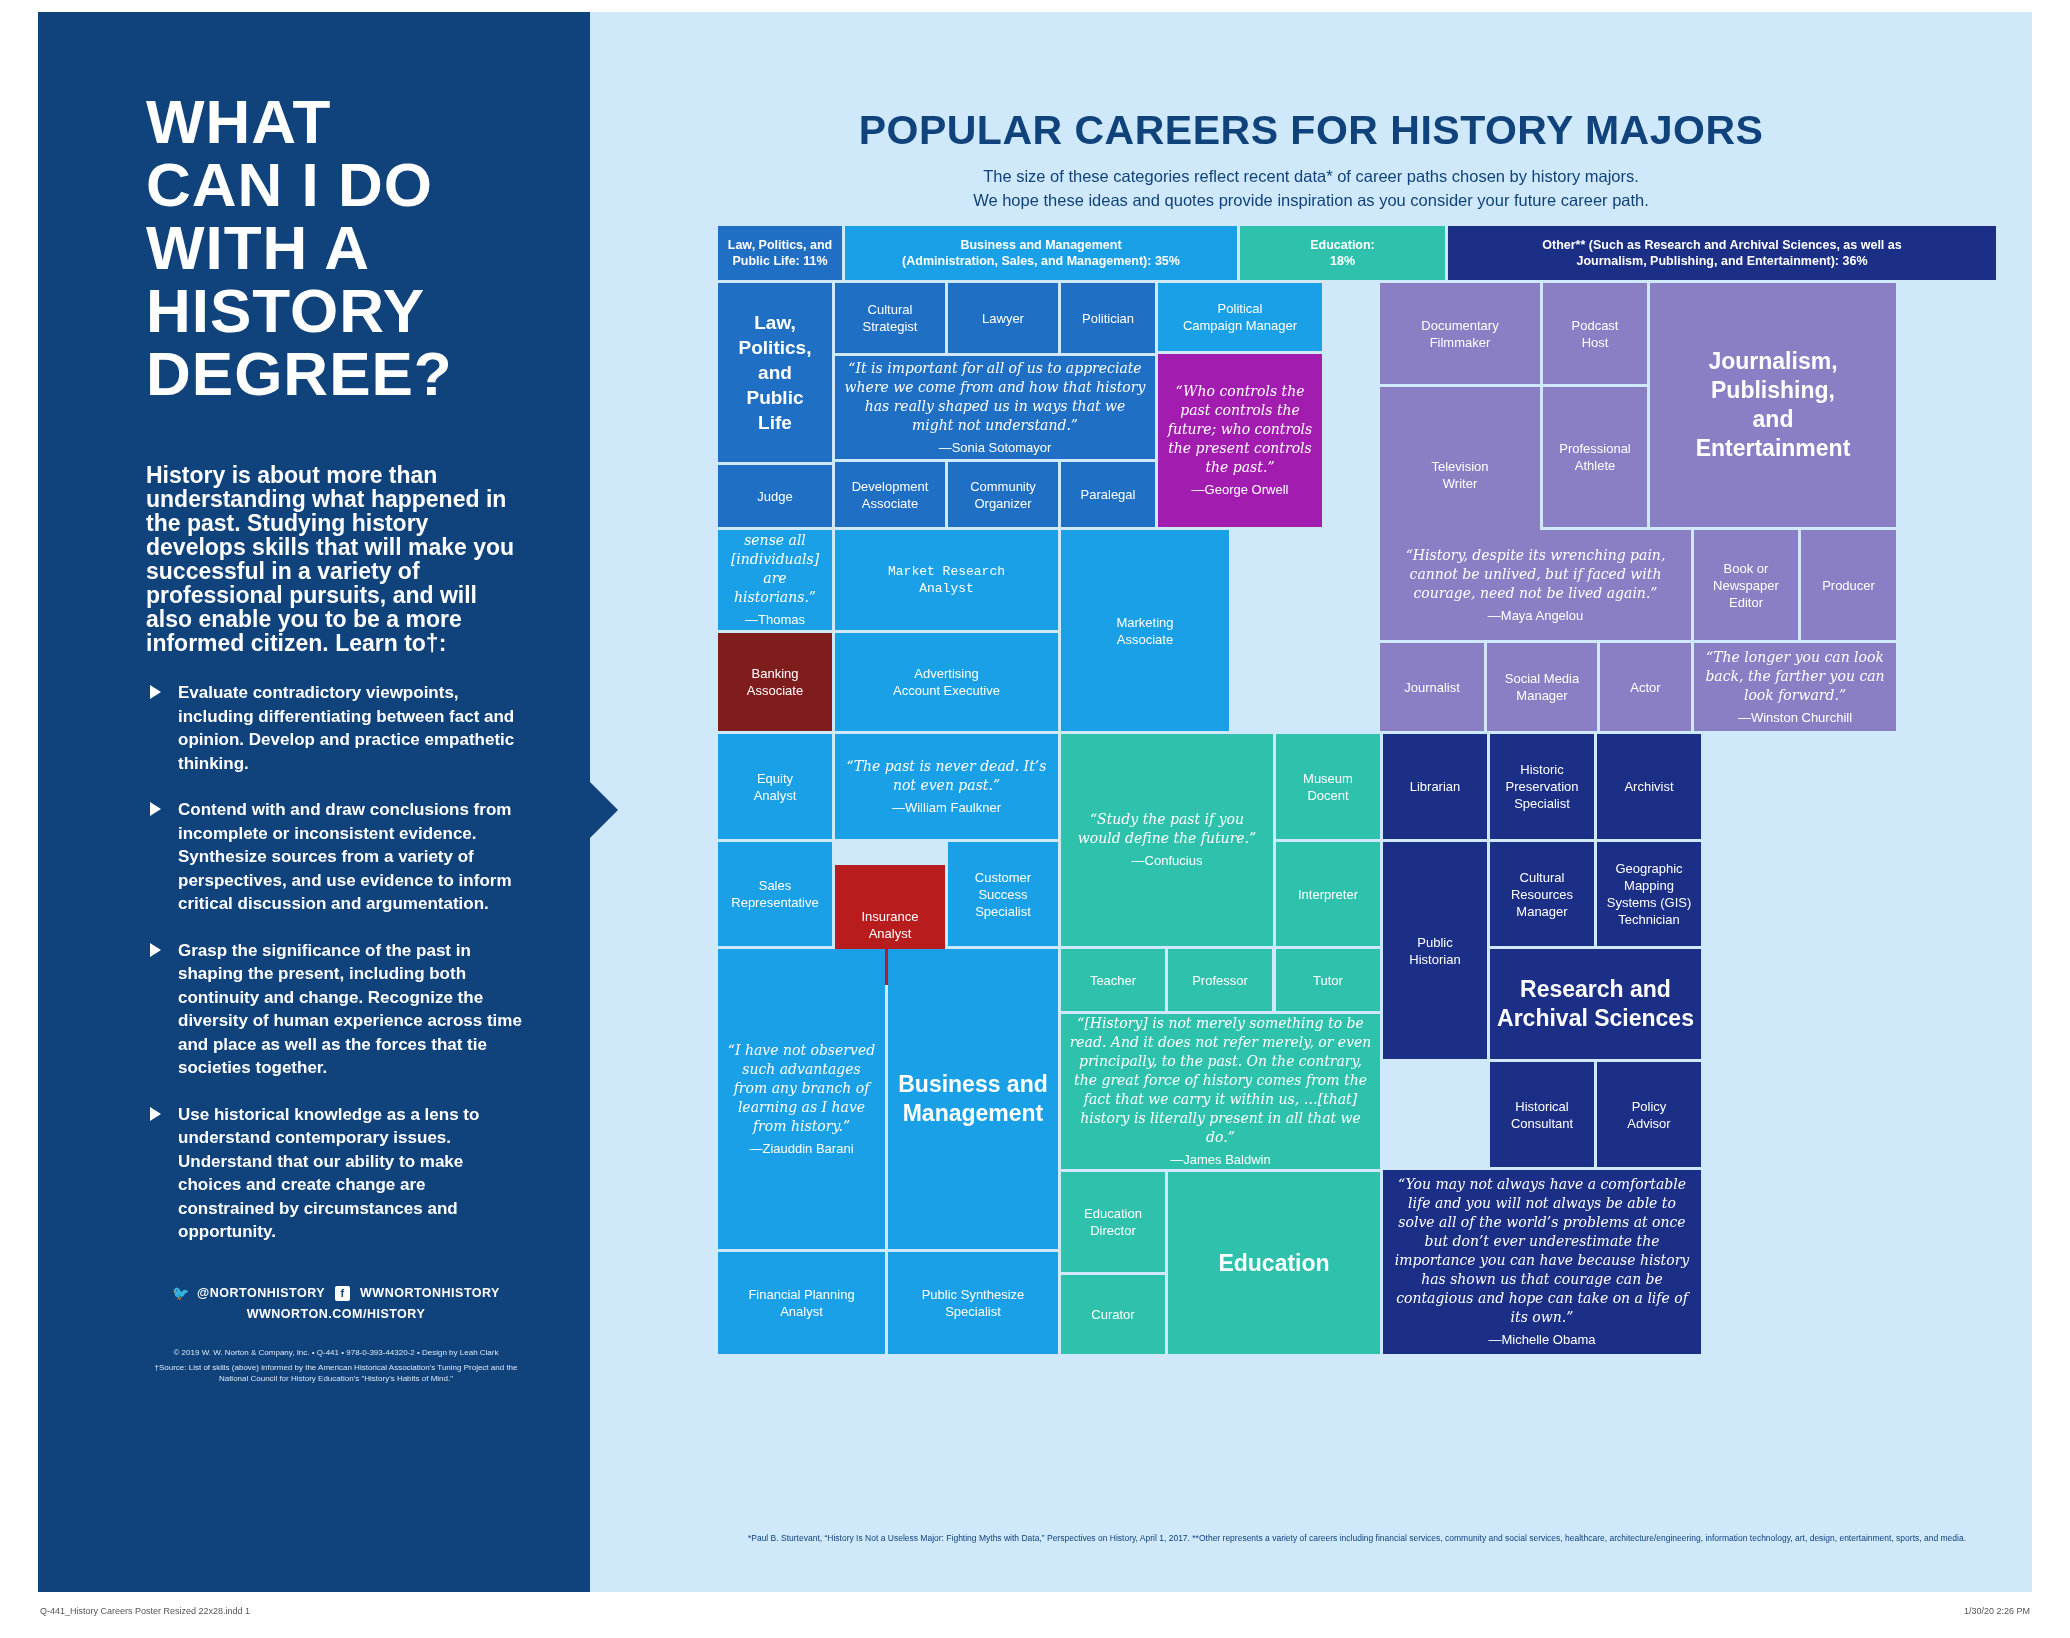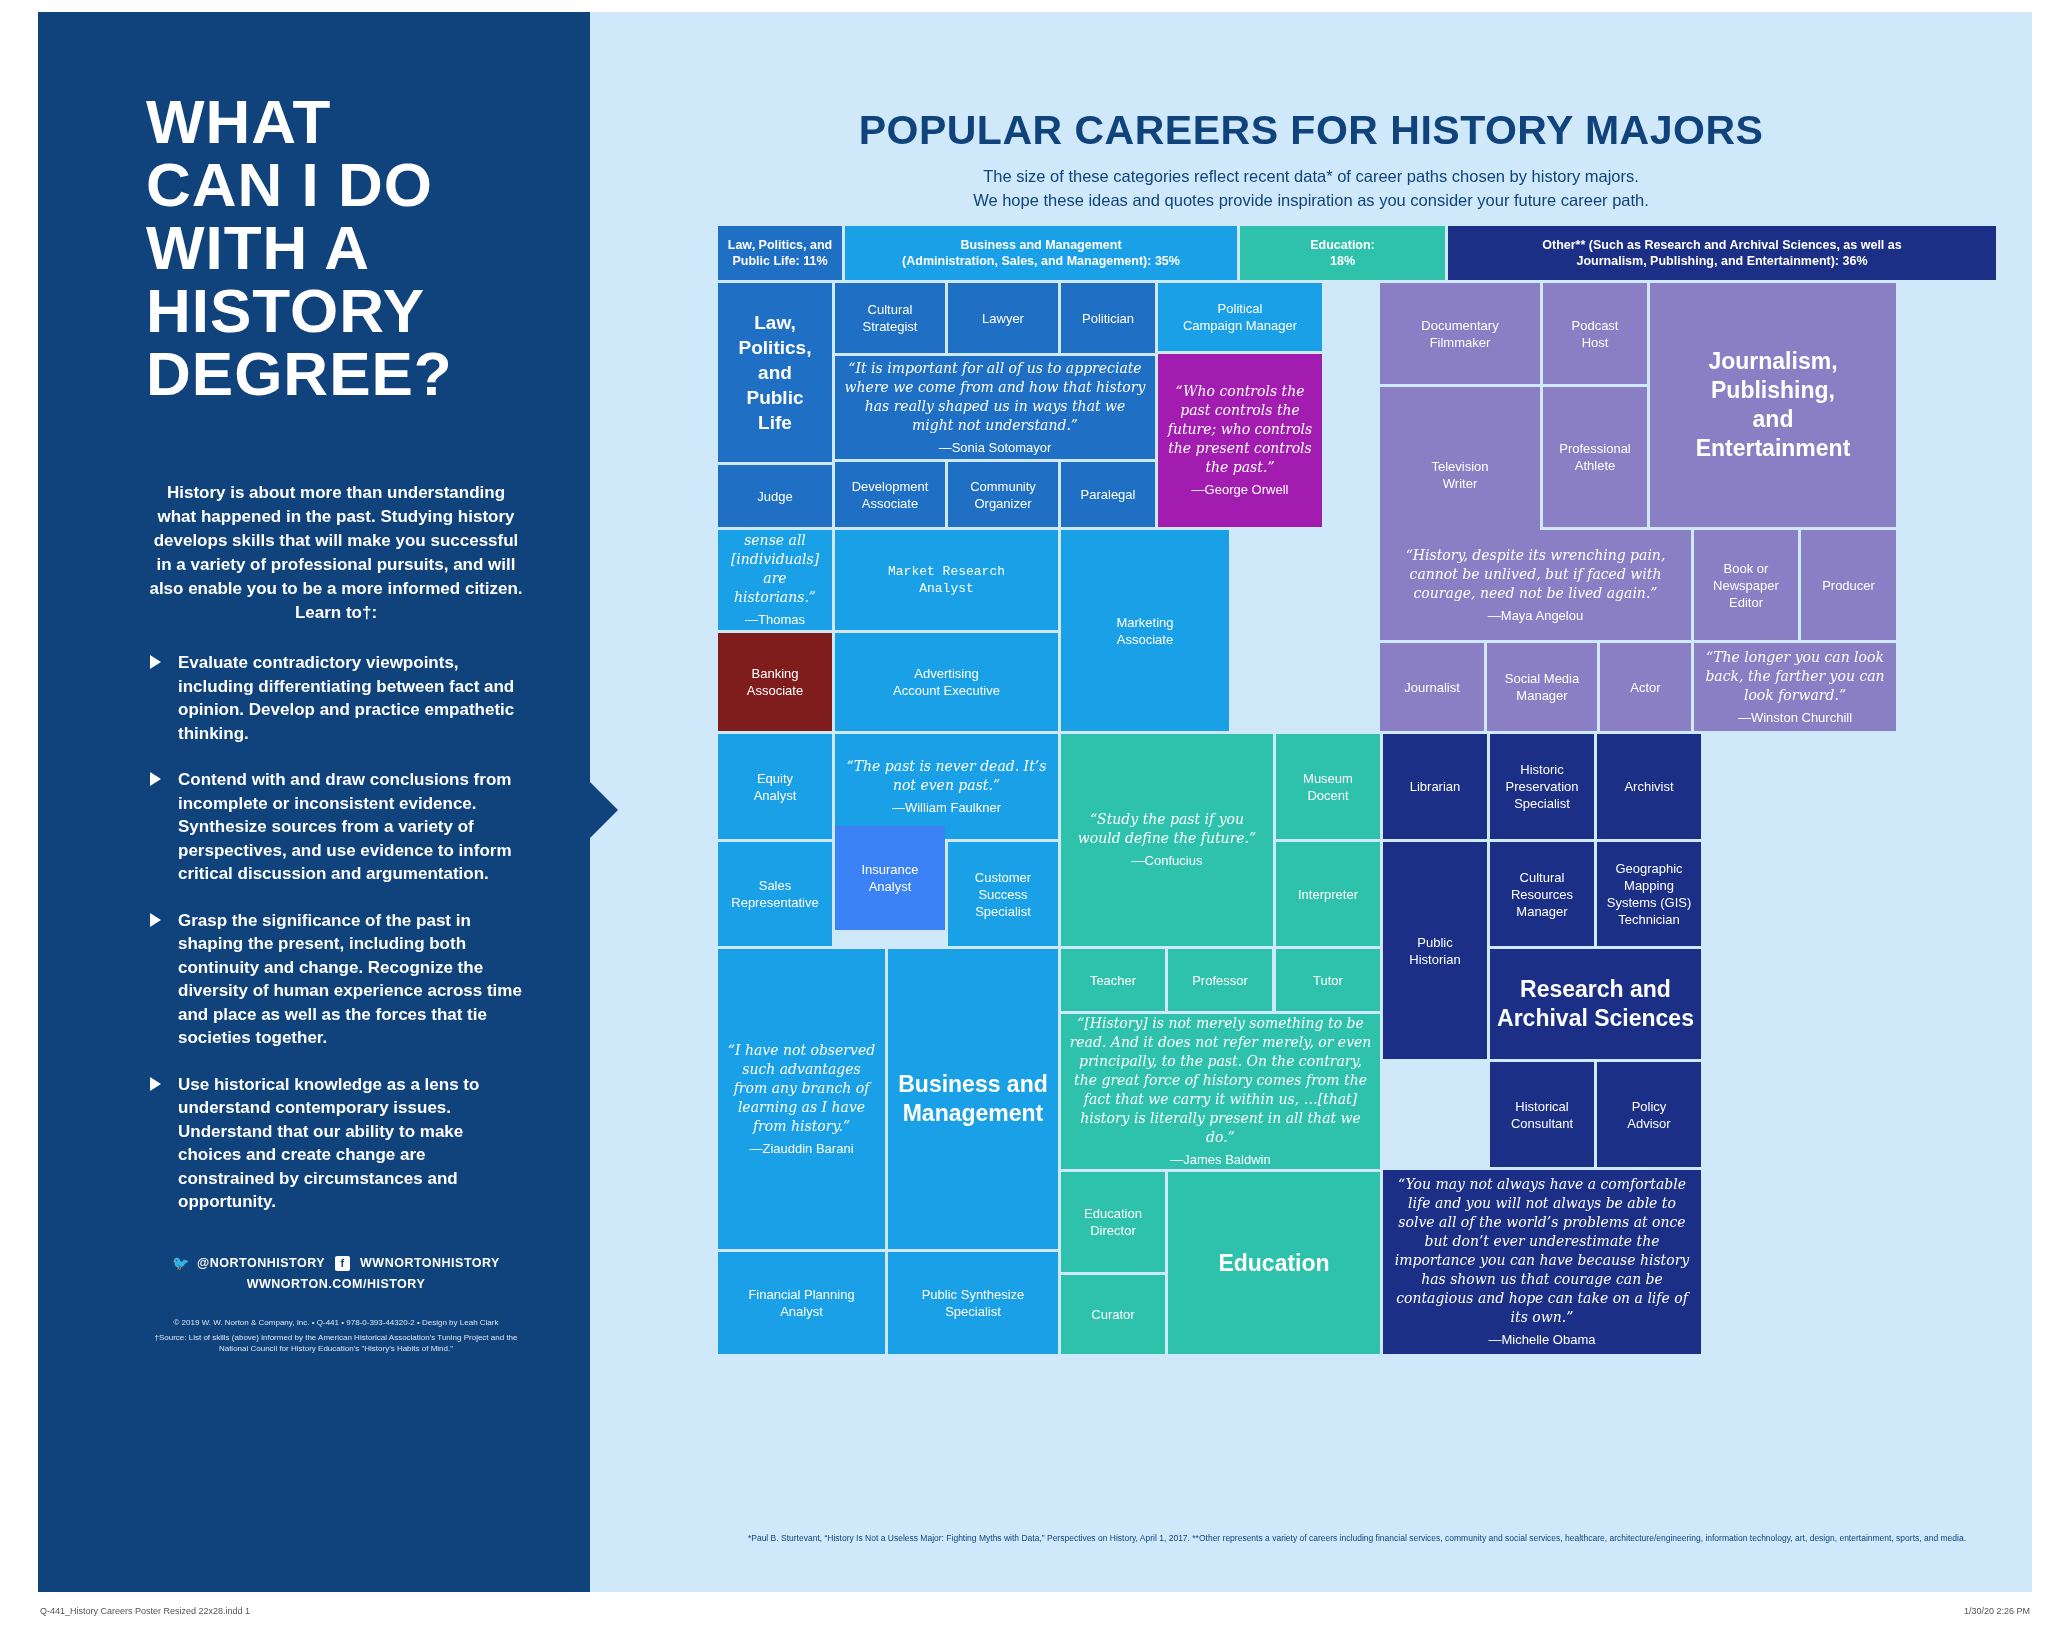--- a/index.html
+++ b/index.html
@@ -19,26 +19,25 @@
     font-family:"Liberation Sans", sans-serif;
     font-weight:bold;
     font-size:62px;
     line-height:63px;
     letter-spacing:1px;
     margin:0 0 0 0;
     text-transform:uppercase;
     white-space:pre-line;
   }
   .lead{
-    margin-top:76px;
-    font-size:17px;
+    margin-top:58px;
+    font-size:23px;
     line-height:24px;
     font-weight:bold;
     color:#ffffff;
-    text-align:center;
   }
   .bullets{margin-top:26px;}
   .bullet{position:relative;padding-left:32px;margin-bottom:23px;font-size:17px;line-height:23.5px;font-weight:bold;}
   .bullet .tri{position:absolute;left:4px;top:4px;width:0;height:0;border-left:11px solid #ffffff;border-top:7px solid transparent;border-bottom:7px solid transparent;}
   .social{margin-top:42px;text-align:center;font-size:12.5px;font-weight:bold;letter-spacing:.5px;}
   .social .sline{display:flex;justify-content:center;align-items:center;gap:10px;}
   .ic{display:inline-block;width:15px;height:15px;line-height:15px;text-align:center;font-size:11px;}
   .ic.tw{color:#ffffff;font-size:14px;}
   .ic.fb{background:#ffffff;color:#10427c;font-weight:bold;border-radius:2px;}
   .url{margin-top:6px;font-size:12.5px;font-weight:bold;}
@@ -243,21 +242,21 @@
               <div class="t job" style="white-space: pre-line;">Equity
 Analyst</div>
             </div>
             <div class="cell" style="left: 117px; top: 451px; width: 223px; height: 105px; background: rgb(26, 160, 230);">
               <div class="t quote" style="white-space: pre-line;">“The past is never dead. It’s not even past.”<span class="attr">—William Faulkner</span></div>
             </div>
             <div class="cell" style="left: 0px; top: 559px; width: 114px; height: 104px; background: rgb(26, 160, 230);">
               <div class="t job" style="white-space: pre-line;">Sales
 Representative</div>
             </div>
-            <div class="cell" style="left: 117px; top: 543px; width: 110px; height: 104px; background: #3b82f6;">
+            <div class="cell" style="left: 117px; top: 582px; width: 110px; height: 120px; background: #b91c1c;">
               <div class="t job" style="white-space: pre-line;">Insurance
 Analyst</div>
             </div>
             <div class="cell" style="left: 230px; top: 559px; width: 110px; height: 104px; background: rgb(26, 160, 230);">
               <div class="t job" style="white-space: pre-line;">Customer Success
 Specialist</div>
             </div>
             <div class="cell" style="left: 343px; top: 451px; width: 212px; height: 212px; background: rgb(46, 194, 173);">
               <div class="t quote" style="white-space: pre-line;">“Study the past if you would define the future.”<span class="attr">—Confucius</span></div>
             </div>

